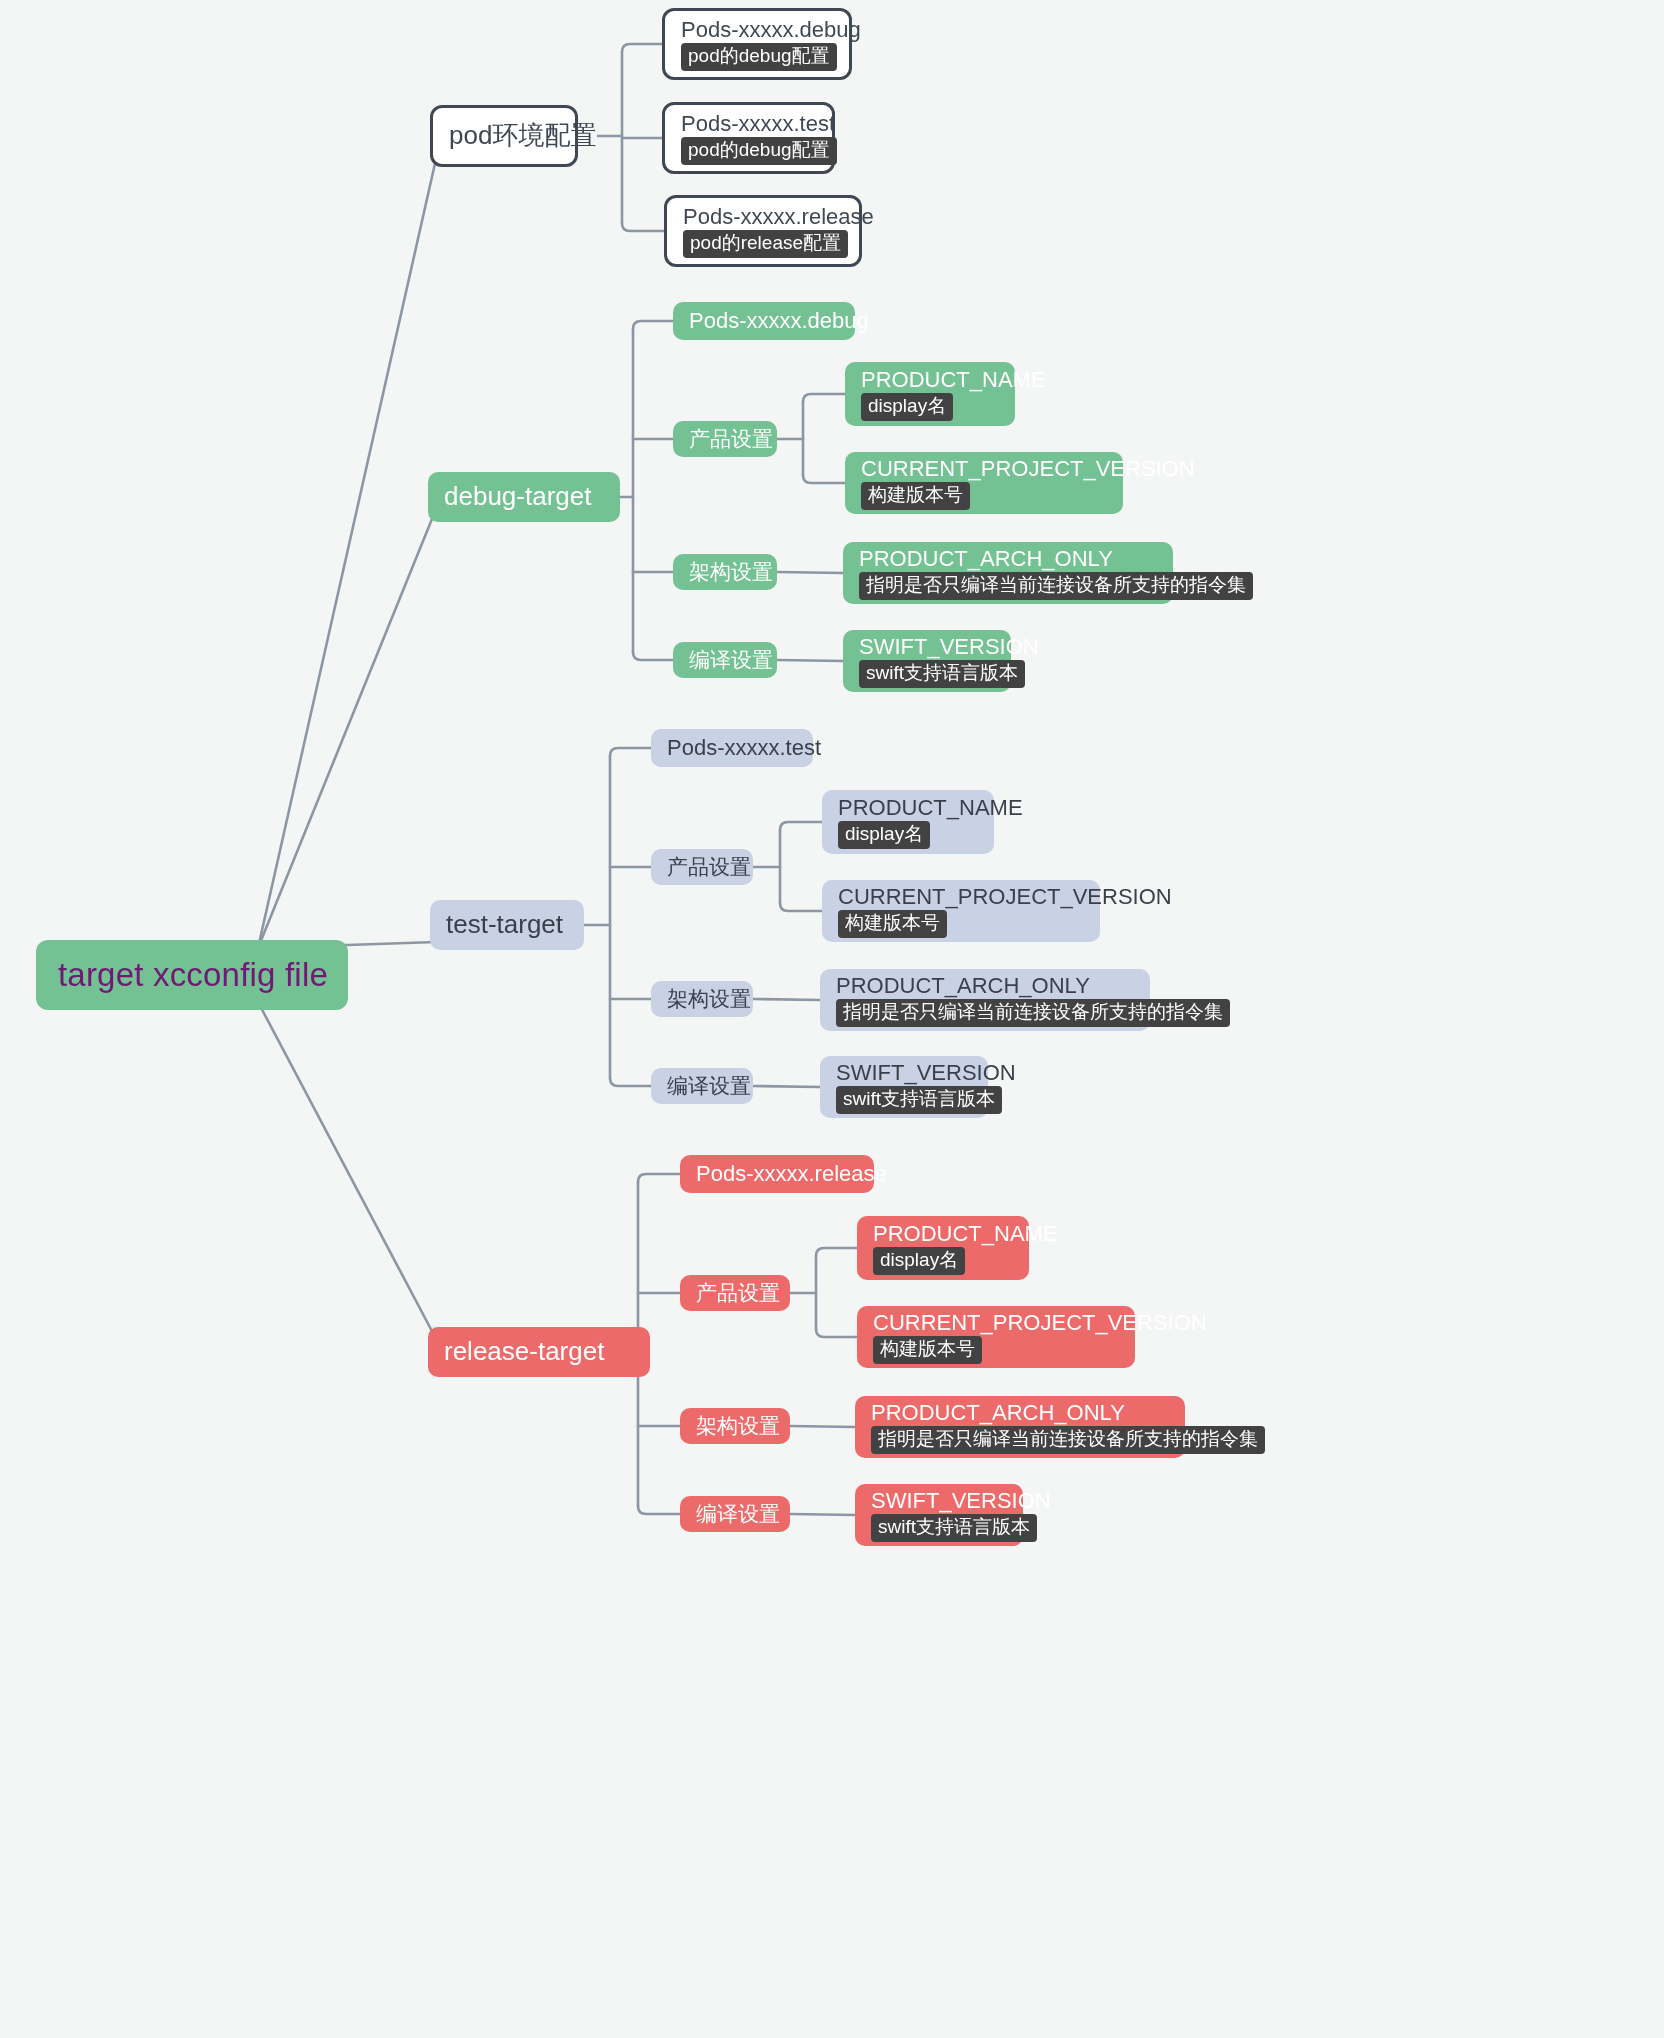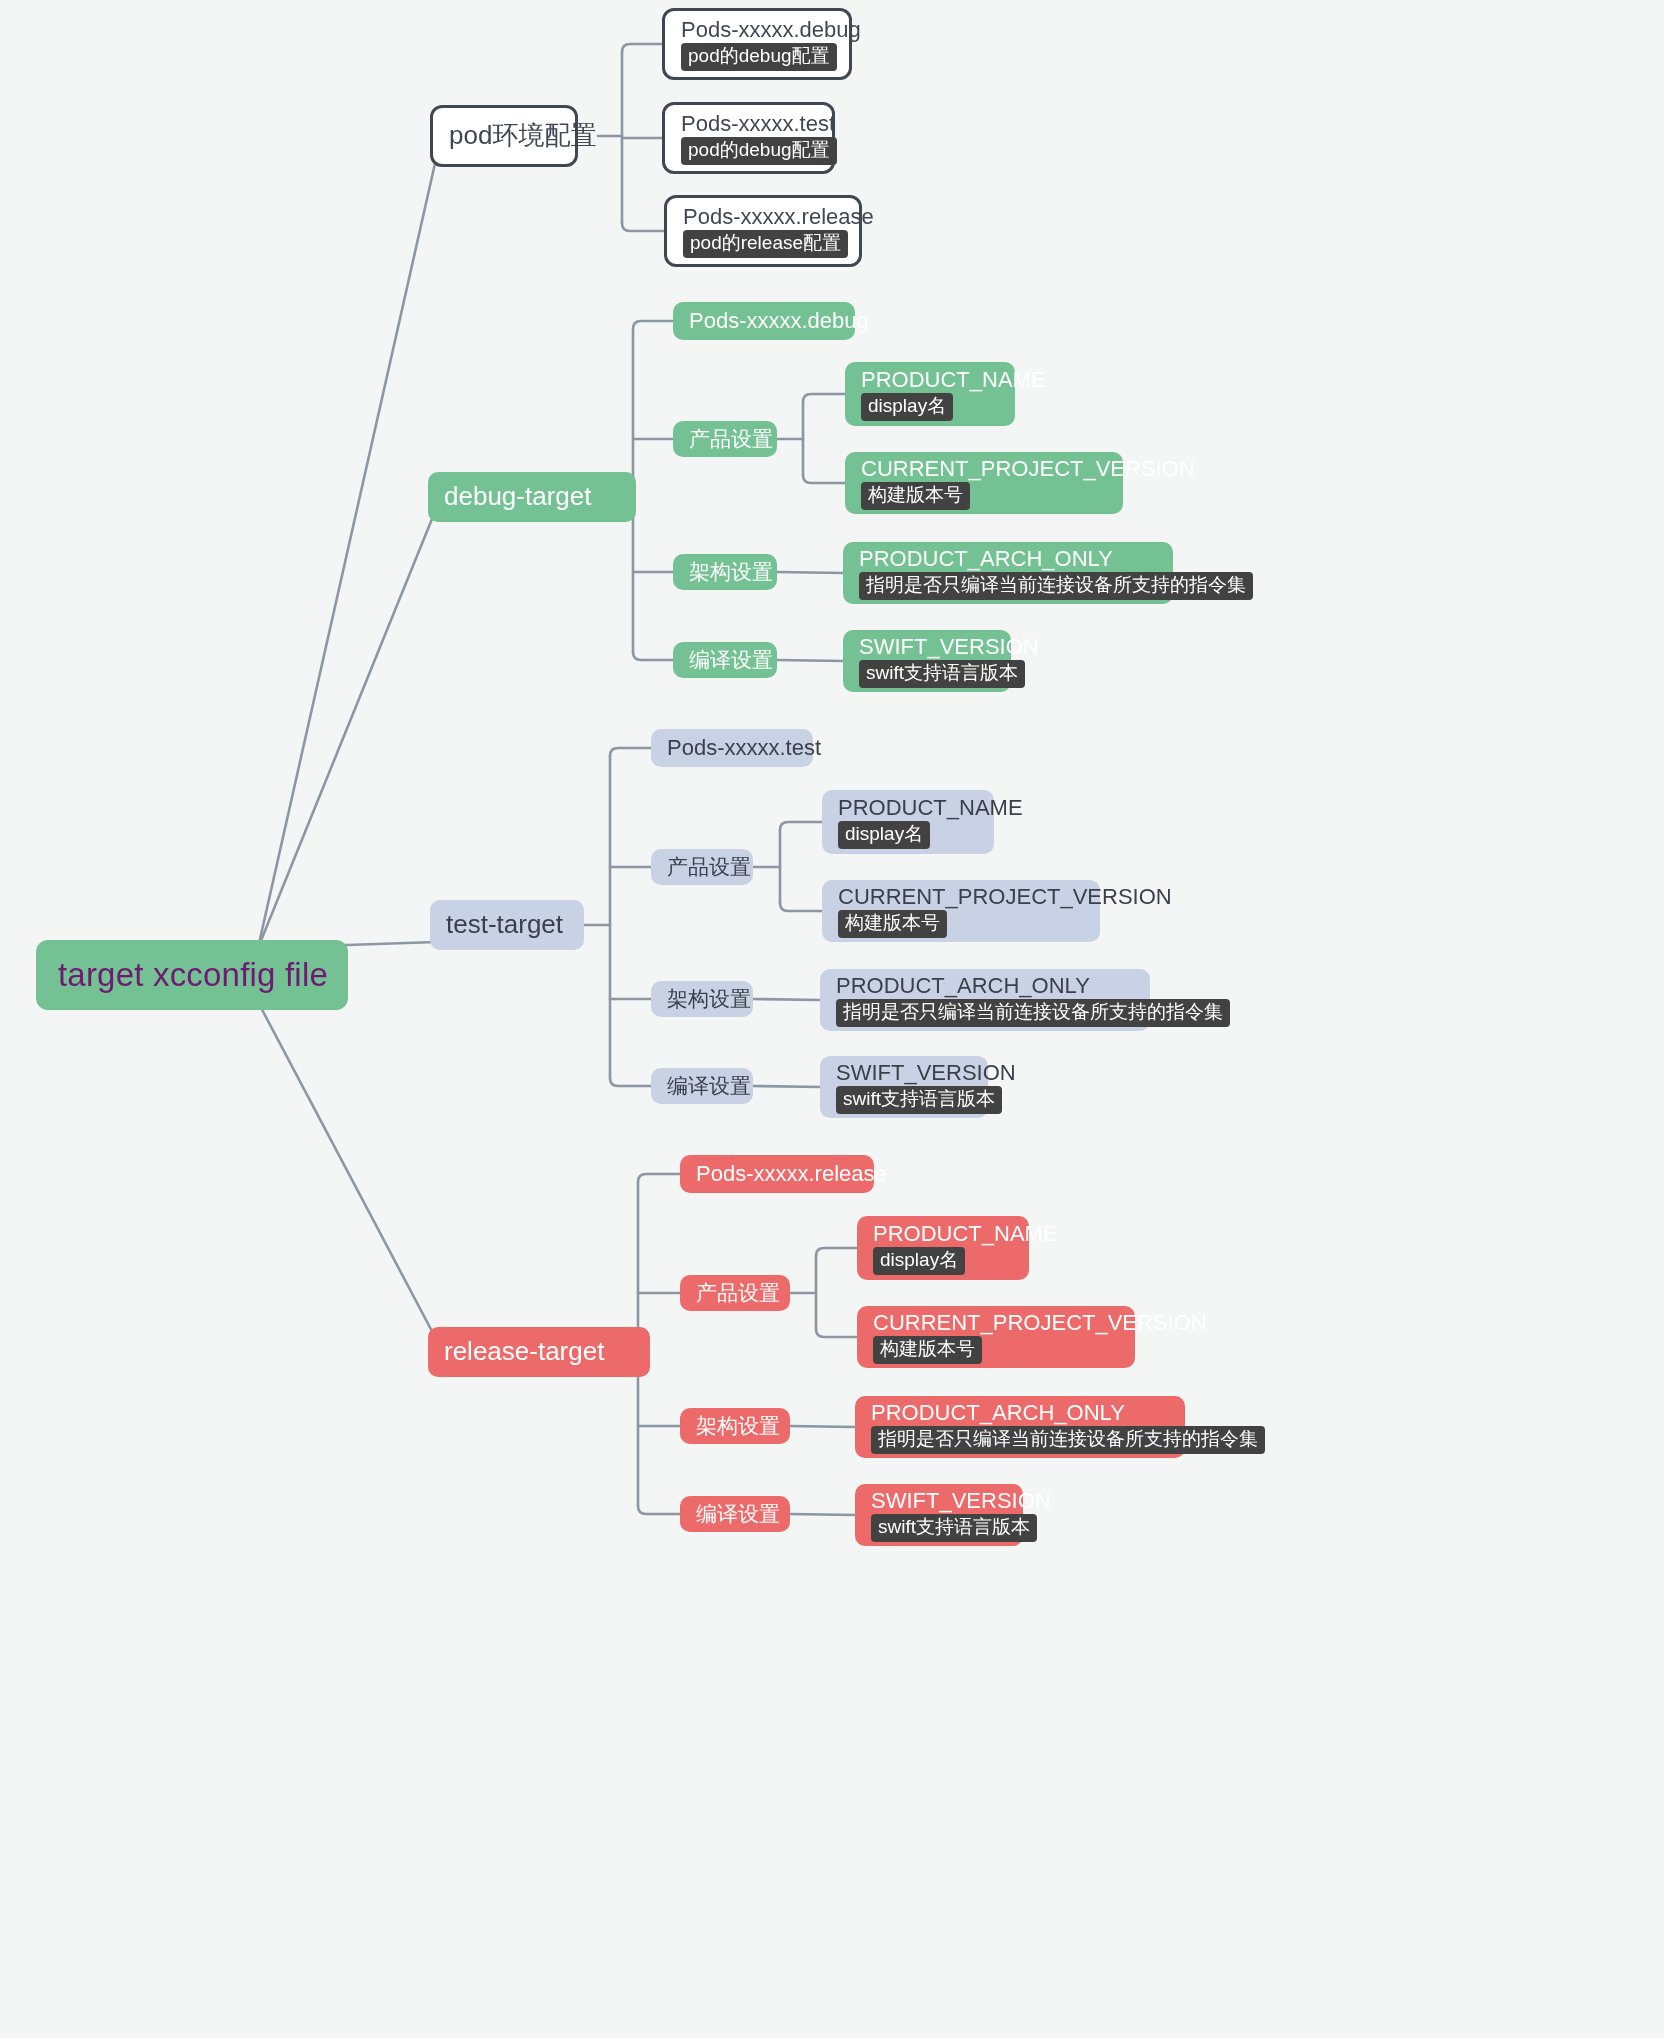--- a/index.html
+++ b/index.html
@@ -142,21 +142,21 @@
   <div class="node n-outline fs-22" style="left:662px;top:102px;width:173px;height:72px;">
     <span class="title">Pods-xxxxx.test</span>
     <span class="tag">pod的debug配置</span>
   </div>
 
   <div class="node n-outline fs-22" style="left:664px;top:195px;width:198px;height:72px;">
     <span class="title">Pods-xxxxx.release</span>
     <span class="tag">pod的release配置</span>
   </div>
 
-  <div class="node n-green fs-26" style="left:428px;top:472px;width:208px;height:50px;">
+  <div class="node n-green fs-26" style="left:428px;top:472px;width:192px;height:50px;">
     <span class="title">debug-target</span>
   </div>
 
   <div class="node n-green fs-22" style="left:673px;top:302px;width:182px;height:38px;">
     <span class="title">Pods-xxxxx.debug</span>
   </div>
 
   <div class="node n-green fs-21" style="left:673px;top:421px;width:104px;height:36px;">
     <span class="title">产品设置</span>
   </div>

